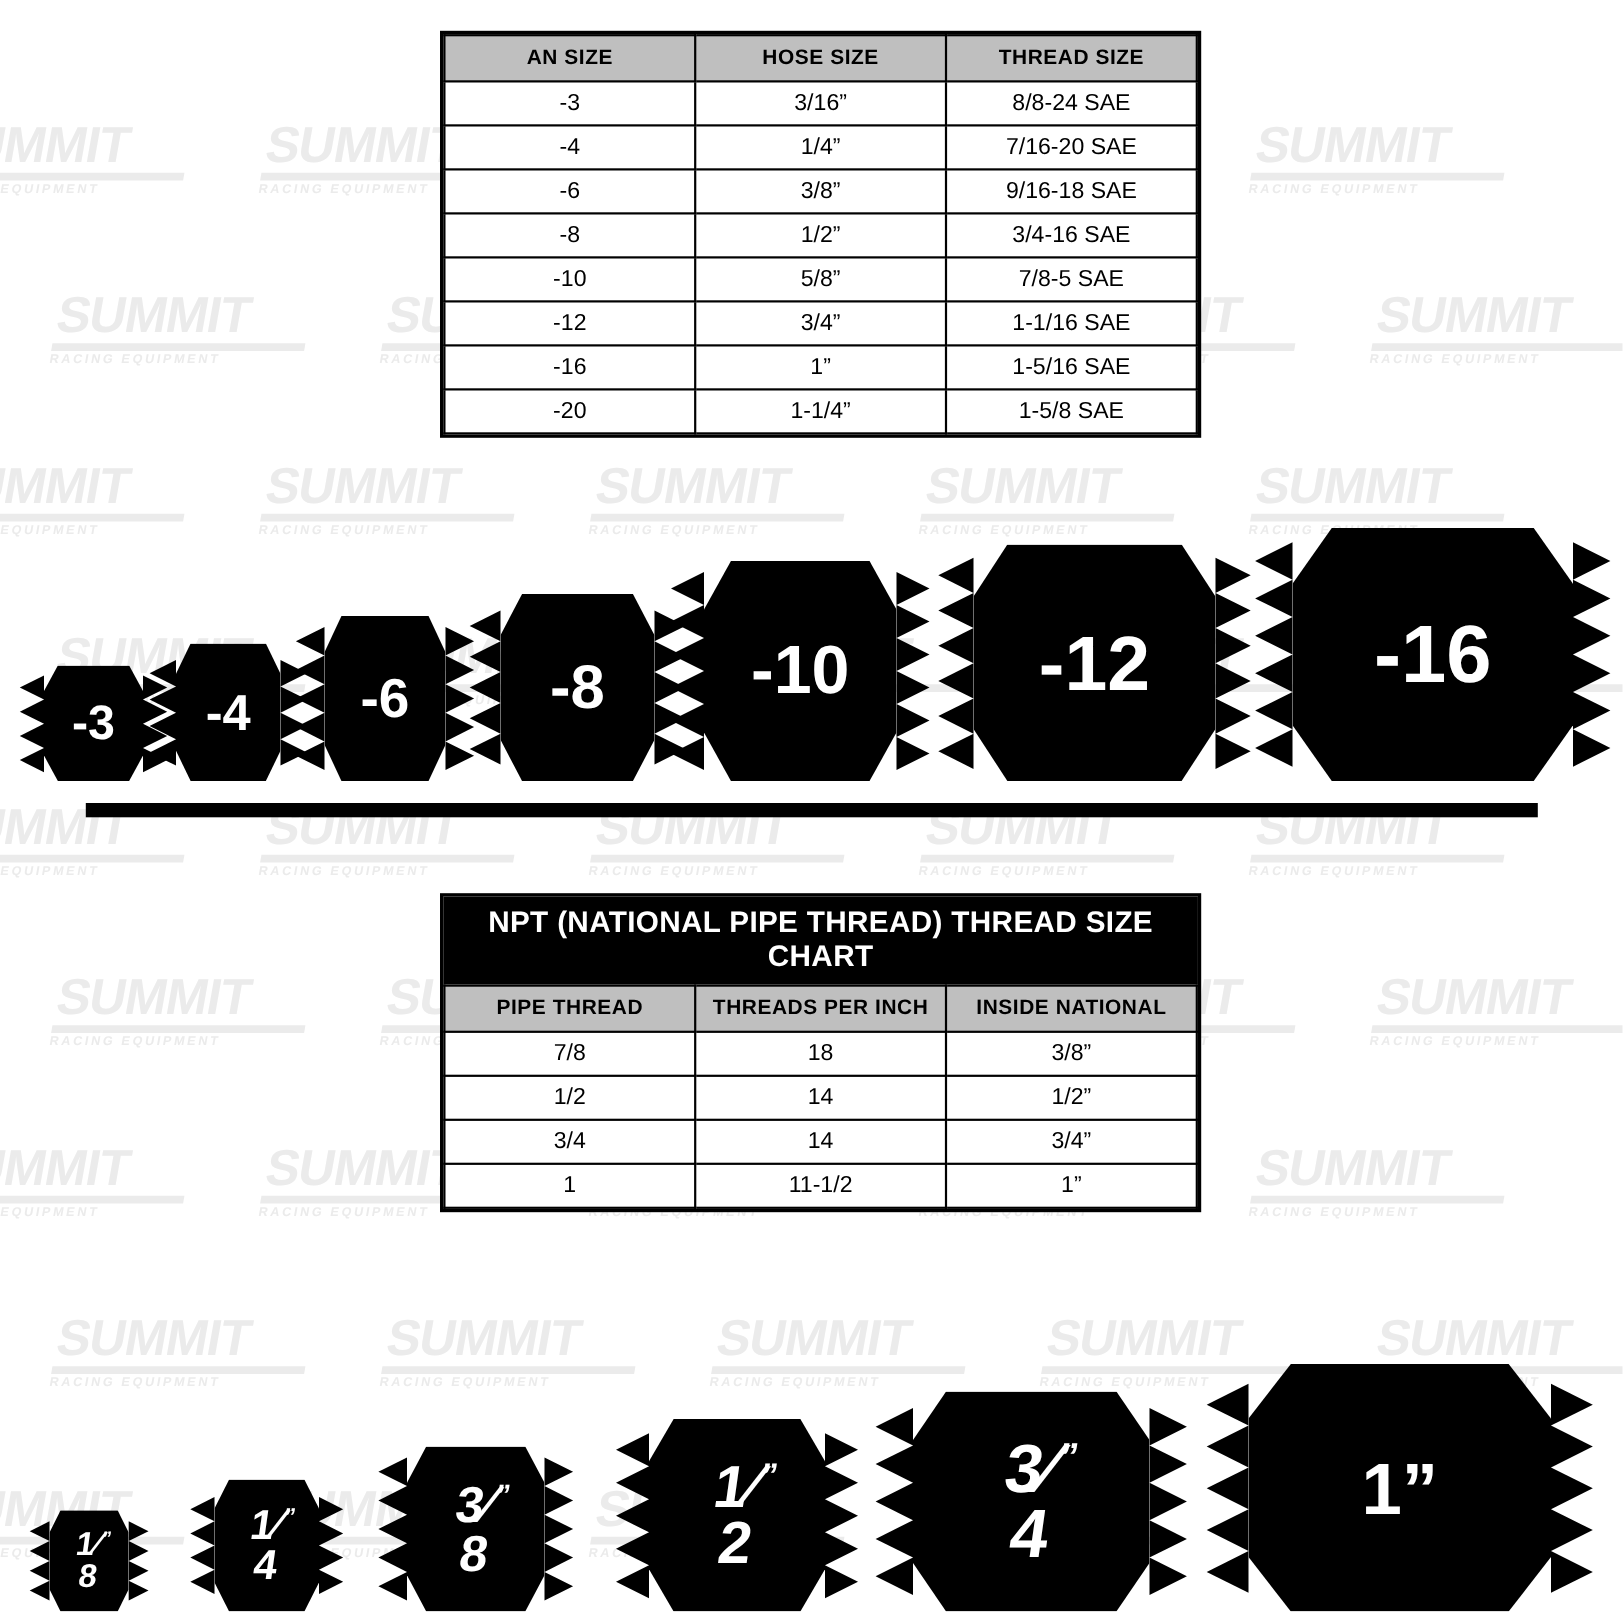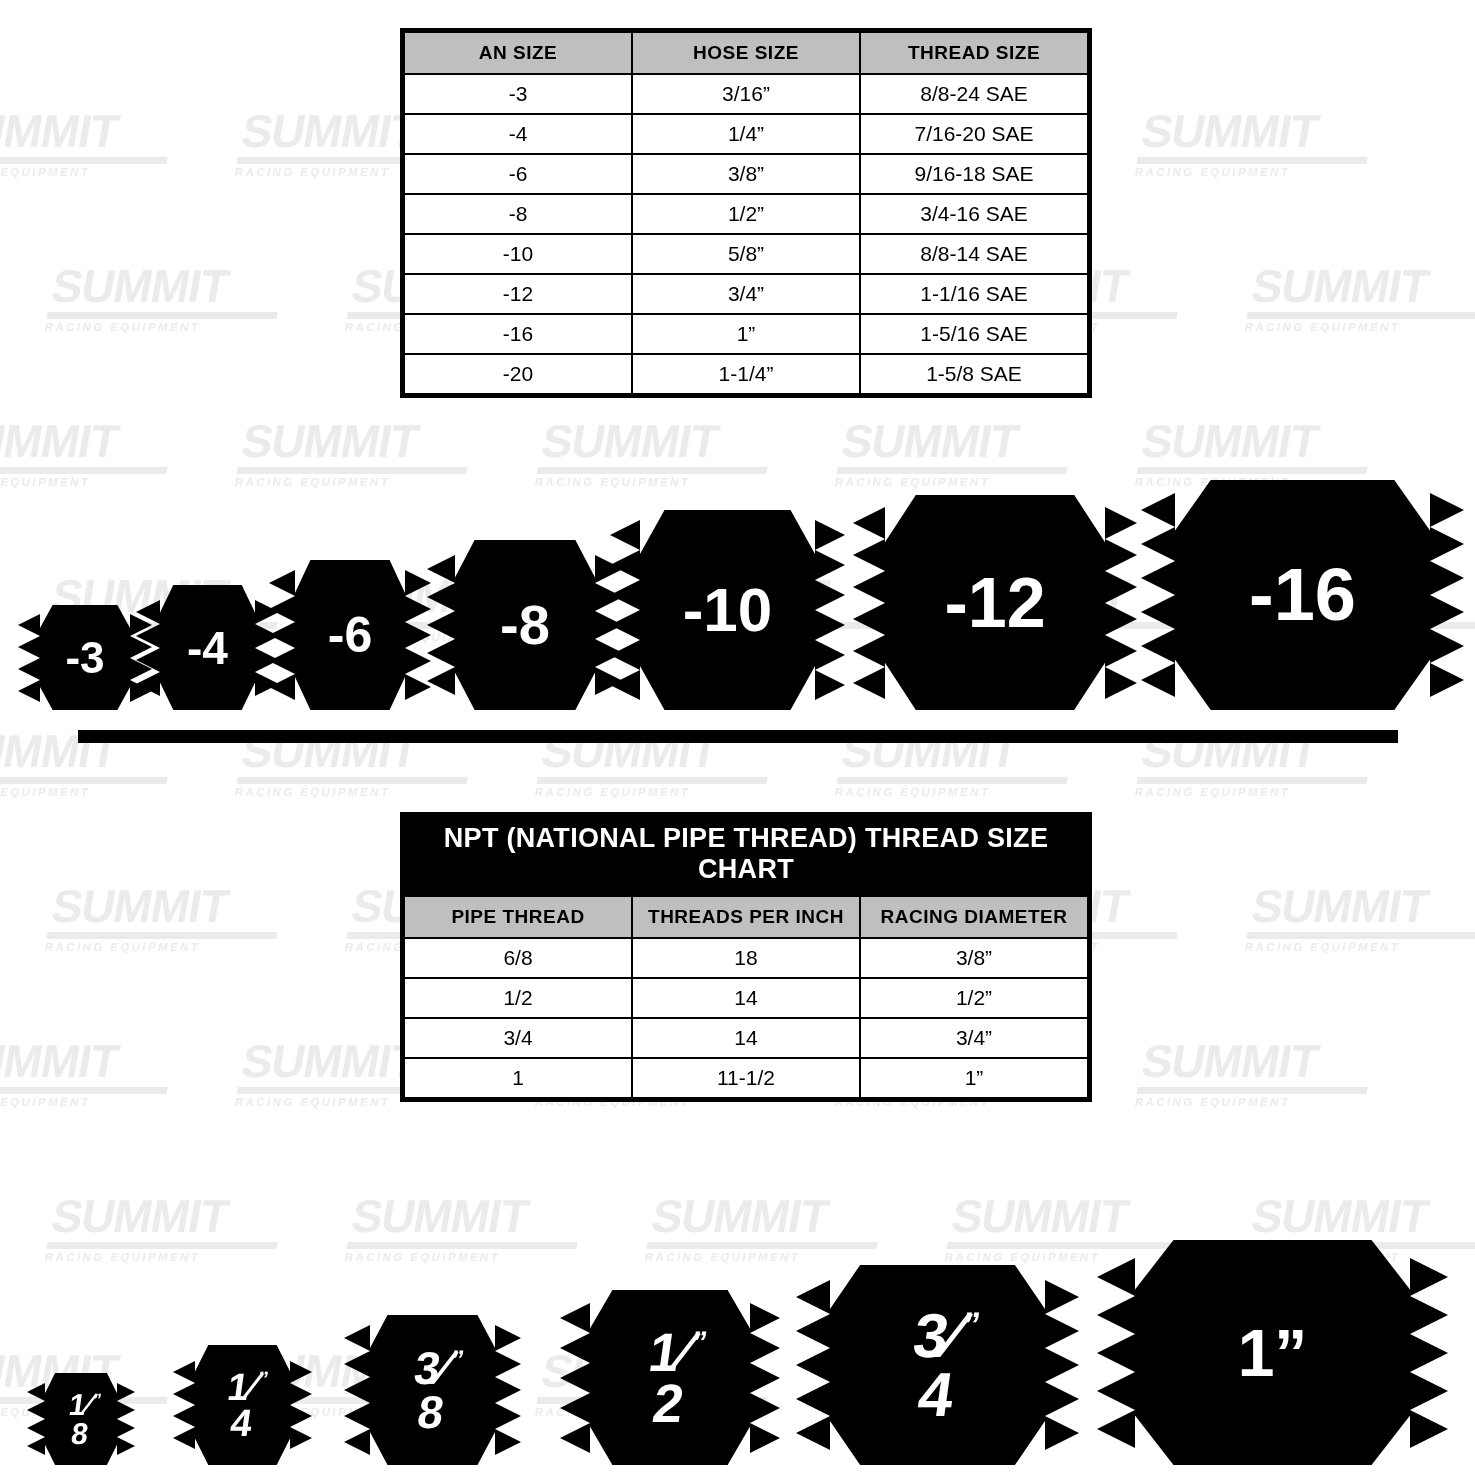--- a/index.html
+++ b/index.html
@@ -437,21 +437,21 @@
             <td>9/16-18 SAE</td>
           </tr>
           <tr>
             <td>-8</td>
             <td>1/2”</td>
             <td>3/4-16 SAE</td>
           </tr>
           <tr>
             <td>-10</td>
             <td>5/8”</td>
-            <td>8/8-14 SAE</td>
+            <td>7/8-5 SAE</td>
           </tr>
           <tr>
             <td>-12</td>
             <td>3/4”</td>
             <td>1-1/16 SAE</td>
           </tr>
           <tr>
             <td>-16</td>
             <td>1”</td>
             <td>1-5/16 SAE</td>
@@ -605,26 +605,26 @@
 
   <div id="divider"></div>
 
   <div class="chart" id="npt-chart" style="left:400px; top:812px; width:692px;">
     <div class="chart-title">NPT (NATIONAL PIPE THREAD) THREAD SIZE CHART</div>
     <table class="grid">
       <thead>
           <tr id="npt-head">
             <th>PIPE THREAD</th>
             <th>THREADS PER INCH</th>
-            <th>RACING DIAMETER</th>
+            <th>INSIDE NATIONAL</th>
           </tr>
         </thead>
       <tbody id="npt-body">
           <tr>
-            <td>6/8</td>
+            <td>7/8</td>
             <td>18</td>
             <td>3/8”</td>
           </tr>
           <tr>
             <td>1/2</td>
             <td>14</td>
             <td>1/2”</td>
           </tr>
           <tr>
             <td>3/4</td>

